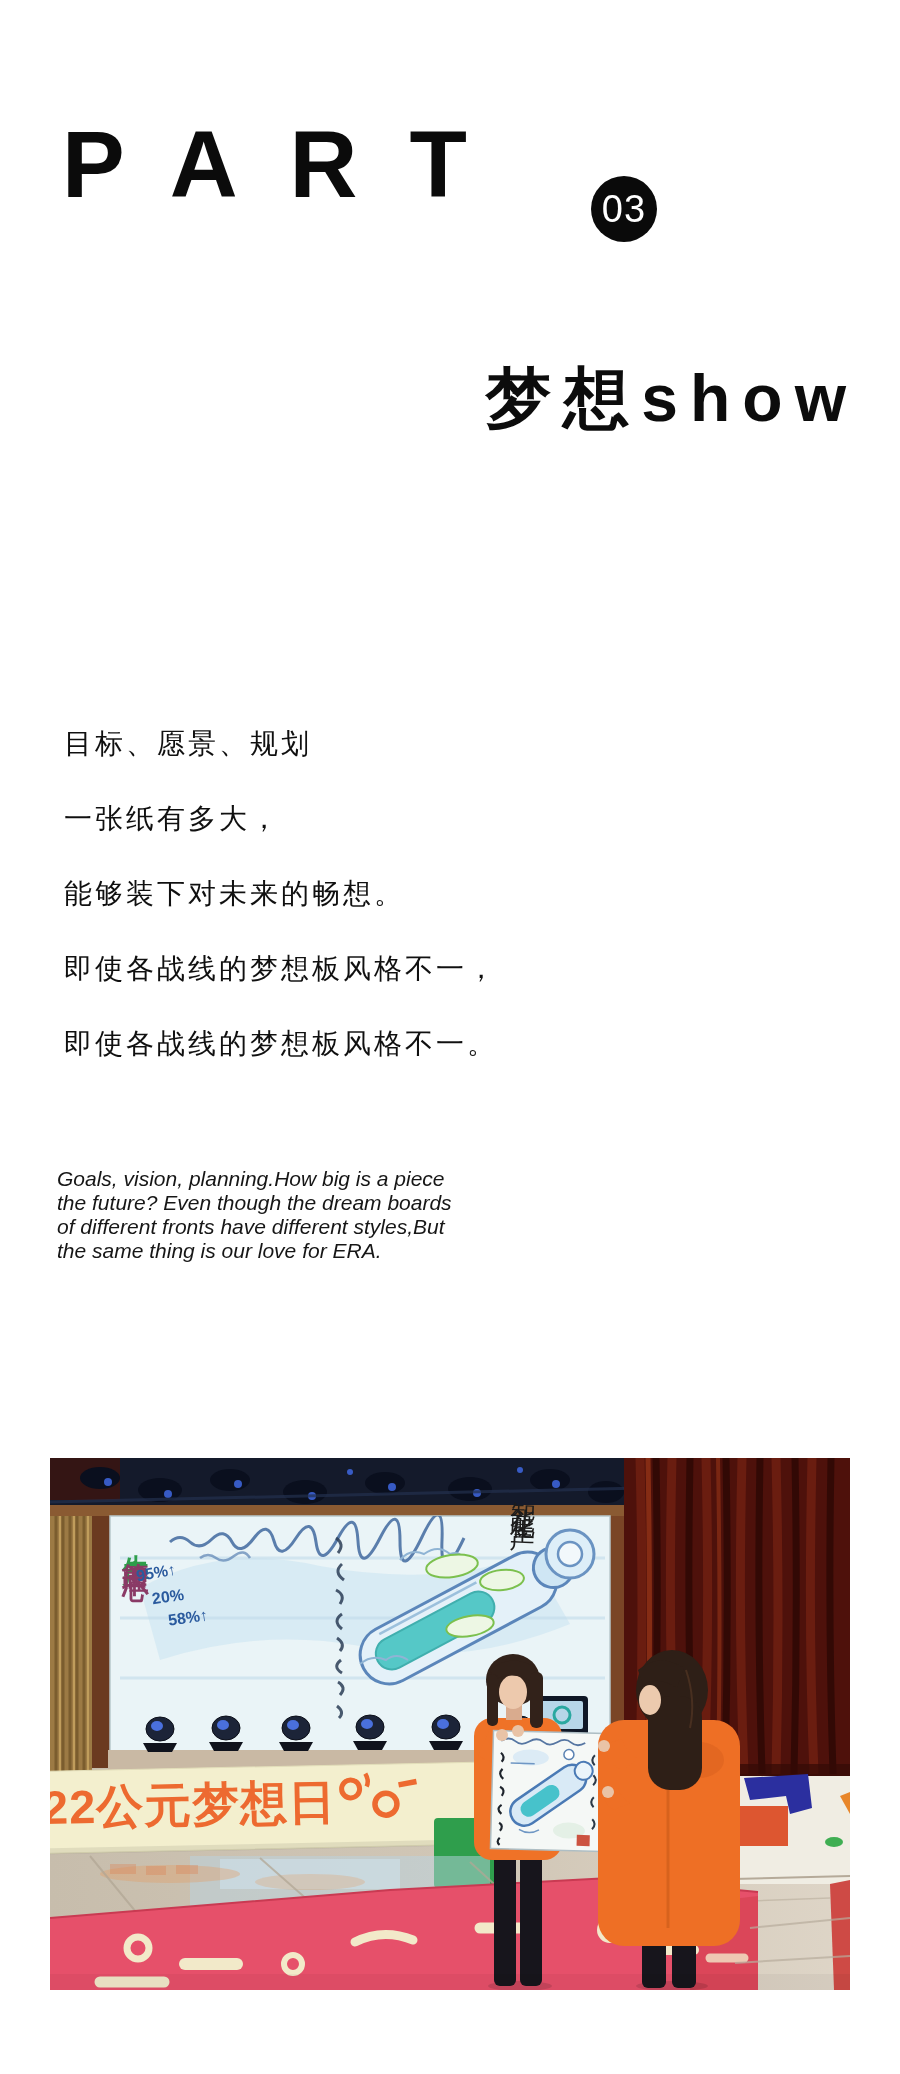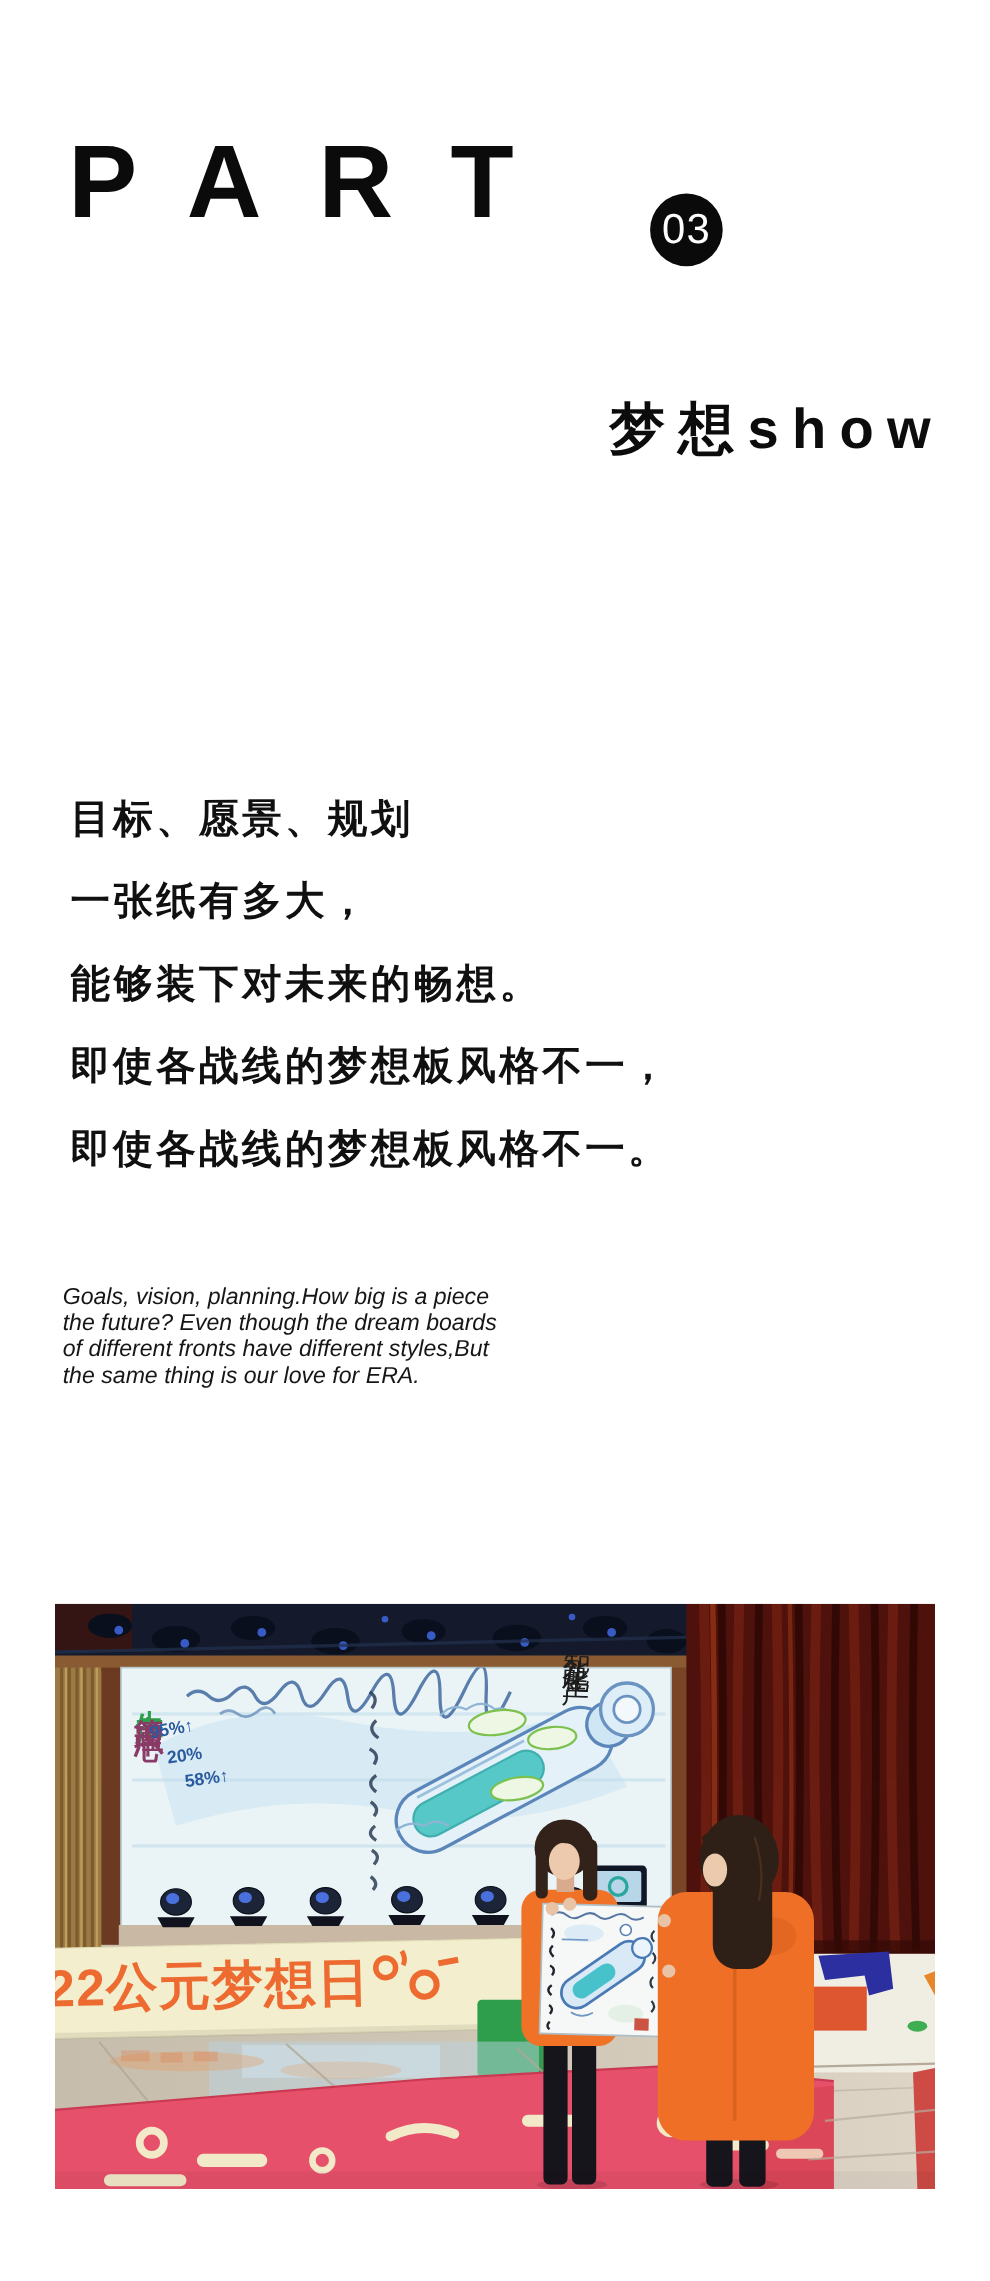--- a/index.html
+++ b/index.html
@@ -5,26 +5,26 @@
   html,body{margin:0;padding:0;background:#ffffff;}
   .page{position:relative;width:880px;height:2074px;background:#ffffff;overflow:hidden;
         font-family:"Liberation Sans","DejaVu Sans",sans-serif;color:#0d0d0d;}
 
   
   .part-label{position:absolute;left:62px;top:118px;font-size:94px;line-height:1;
               font-weight:800;letter-spacing:52px;color:#0b0b0b;white-space:nowrap;}
   .part-badge{position:absolute;left:591px;top:176px;width:66px;height:66px;border-radius:50%;
               background:#0a0a0a;display:flex;align-items:center;justify-content:center;}
   .part-badge span{color:#ffffff;font-size:38px;font-weight:400;letter-spacing:1px;}
-  .main-title{position:absolute;right:22px;top:362px;font-size:51px;line-height:1.1;
+  .main-title{position:absolute;right:22px;top:362px;font-size:66px;line-height:1.1;
               font-weight:600;letter-spacing:12px;color:#0c0c0c;white-space:nowrap;}
 
   
-  .intro-cn{position:absolute;left:64px;top:706px;font-size:36px;line-height:75px;
-            font-weight:700;letter-spacing:3px;color:#101010;white-space:nowrap;}
+  .intro-cn{position:absolute;left:64px;top:706px;font-size:28px;line-height:75px;
+            font-weight:400;letter-spacing:3px;color:#101010;white-space:nowrap;}
   .intro-en{position:absolute;left:57px;top:1167px;font-size:21px;line-height:24px;
             font-weight:400;color:#161616;white-space:nowrap;font-style:italic;}
 
   
   .photo{position:absolute;left:50px;top:1458px;width:800px;height:532px;overflow:hidden;
          background:#cfc5b4;}
   .photo svg{position:absolute;left:0;top:0;}
   .ph-text{position:absolute;white-space:nowrap;}
   .banner-text{left:-8px;top:316px;font-size:47px;font-weight:700;color:#ed6a30;
                letter-spacing:1px;transform:rotate(-1.2deg);}

